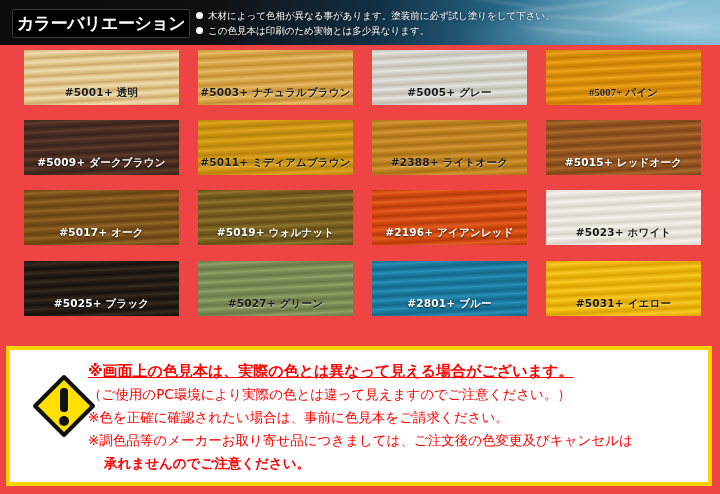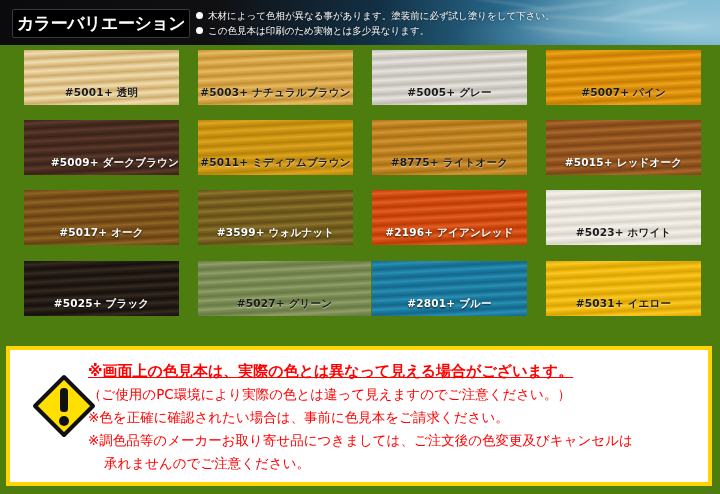--- a/index.html
+++ b/index.html
@@ -1,20 +1,20 @@
 <!DOCTYPE html>
 <html><head>
 <meta charset="utf-8">
 <style>
   html,body{margin:0;padding:0;}
   body{
     width:720px;height:494px;overflow:hidden;background:#ffffff;
     font-family:"DejaVu Sans","Liberation Sans",sans-serif;
   }
-  #page{position:relative;width:720px;height:494px;background:#4d7c0f;}
+  #page{position:relative;width:720px;height:494px;background:#ef4444;}
 
   
   .header{
     position:absolute;left:0;top:0;width:720px;height:45px;
     background:
       radial-gradient(ellipse 200px 60px at 640px 10px, rgba(255,255,255,.30), rgba(255,255,255,0) 70%),
       radial-gradient(ellipse 150px 40px at 560px 34px, rgba(255,255,255,.18), rgba(255,255,255,0) 70%),
       radial-gradient(ellipse 120px 30px at 690px 30px, rgba(255,255,255,.22), rgba(255,255,255,0) 70%),
       linear-gradient(100deg,#0b0b0d 0%,#101013 30%,#123044 52%,#2a6f92 72%,#58a2c0 88%,#7ab8d2 100%);
     overflow:hidden;
@@ -108,59 +108,59 @@
       <div class="cell" style="left: 198px; top: 0px;">
         <div class="tex" style="background: repeating-linear-gradient(177deg, rgb(194, 143, 51) 0px, rgb(217, 166, 72) 2px, rgb(230, 187, 102) 4px, rgb(217, 166, 72) 6px, rgb(194, 143, 51) 9px), repeating-linear-gradient(1deg, rgba(255, 255, 255, 0.07) 0px, rgba(0, 0, 0, 0.05) 3px, rgba(255, 255, 255, 0.05) 7px), rgb(217, 166, 72);"></div>
         <div class="lbl" style="color: rgb(26, 26, 26); text-shadow: rgba(255, 255, 255, 0.55) 0px 1px 1px;">#5003+ ナチュラルブラウン</div>
       </div>
       <div class="cell" style="left: 372px; top: 0px;">
         <div class="tex" style="background: repeating-linear-gradient(177deg, rgb(194, 189, 180) 0px, rgb(213, 210, 203) 2px, rgb(230, 228, 223) 4px, rgb(213, 210, 203) 6px, rgb(194, 189, 180) 9px), repeating-linear-gradient(1deg, rgba(255, 255, 255, 0.07) 0px, rgba(0, 0, 0, 0.05) 3px, rgba(255, 255, 255, 0.05) 7px), rgb(213, 210, 203);"></div>
         <div class="lbl" style="color: rgb(26, 26, 26); text-shadow: rgba(255, 255, 255, 0.55) 0px 1px 1px;">#5005+ グレー</div>
       </div>
       <div class="cell" style="left: 546px; top: 0px;">
         <div class="tex" style="background: repeating-linear-gradient(177deg, rgb(196, 125, 5) 0px, rgb(221, 143, 7) 2px, rgb(237, 163, 33) 4px, rgb(221, 143, 7) 6px, rgb(196, 125, 5) 9px), repeating-linear-gradient(1deg, rgba(255, 255, 255, 0.07) 0px, rgba(0, 0, 0, 0.05) 3px, rgba(255, 255, 255, 0.05) 7px), rgb(221, 143, 7);"></div>
-        <div class="lbl" style="color: rgb(26, 26, 26); text-shadow: rgba(255, 255, 255, 0.55) 0px 1px 1px;">#5007+ パイン</div>
+        <div class="lbl" style="color: rgb(26, 26, 26); text-shadow: rgba(255, 255, 255, 0.55) 0px 1px 1px; font-family: Liberation Serif, serif;">#5007+ パイン</div>
       </div>
       <div class="cell" style="left: 24px; top: 70px;">
         <div class="tex" style="background: repeating-linear-gradient(177deg, rgb(58, 34, 25) 0px, rgb(74, 45, 33) 2px, rgb(93, 58, 42) 4px, rgb(74, 45, 33) 6px, rgb(58, 34, 25) 9px), repeating-linear-gradient(1deg, rgba(255, 255, 255, 0.07) 0px, rgba(0, 0, 0, 0.05) 3px, rgba(255, 255, 255, 0.05) 7px), rgb(74, 45, 33);"></div>
-        <div class="lbl" style="color: rgb(255, 255, 255); text-shadow: rgba(0, 0, 0, 0.85) 0px 1px 2px; text-align: right;">#5009+ ダークブラウン</div>
+        <div class="lbl" style="color: rgb(255, 255, 255); text-shadow: rgba(0, 0, 0, 0.85) 0px 1px 2px;">#5009+ ダークブラウン</div>
       </div>
       <div class="cell" style="left: 198px; top: 70px;">
         <div class="tex" style="background: repeating-linear-gradient(177deg, rgb(181, 131, 10) 0px, rgb(205, 148, 16) 2px, rgb(221, 165, 35) 4px, rgb(205, 148, 16) 6px, rgb(181, 131, 10) 9px), repeating-linear-gradient(1deg, rgba(255, 255, 255, 0.07) 0px, rgba(0, 0, 0, 0.05) 3px, rgba(255, 255, 255, 0.05) 7px), rgb(205, 148, 16);"></div>
         <div class="lbl" style="color: rgb(26, 26, 26); text-shadow: rgba(255, 255, 255, 0.55) 0px 1px 1px;">#5011+ ミディアムブラウン</div>
       </div>
       <div class="cell" style="left: 372px; top: 70px;">
         <div class="tex" style="background: repeating-linear-gradient(177deg, rgb(168, 111, 22) 0px, rgb(192, 131, 31) 2px, rgb(209, 150, 58) 4px, rgb(192, 131, 31) 6px, rgb(168, 111, 22) 9px), repeating-linear-gradient(1deg, rgba(255, 255, 255, 0.07) 0px, rgba(0, 0, 0, 0.05) 3px, rgba(255, 255, 255, 0.05) 7px), rgb(192, 131, 31);"></div>
-        <div class="lbl" style="color: rgb(26, 26, 26); text-shadow: rgba(255, 255, 255, 0.55) 0px 1px 1px;">#8775+ ライトオーク</div>
+        <div class="lbl" style="color: rgb(26, 26, 26); text-shadow: rgba(255, 255, 255, 0.55) 0px 1px 1px;">#2388+ ライトオーク</div>
       </div>
       <div class="cell" style="left: 546px; top: 70px;">
         <div class="tex" style="background: repeating-linear-gradient(177deg, rgb(125, 69, 23) 0px, rgb(149, 85, 31) 2px, rgb(168, 104, 46) 4px, rgb(149, 85, 31) 6px, rgb(125, 69, 23) 9px), repeating-linear-gradient(1deg, rgba(255, 255, 255, 0.07) 0px, rgba(0, 0, 0, 0.05) 3px, rgba(255, 255, 255, 0.05) 7px), rgb(149, 85, 31);"></div>
         <div class="lbl" style="color: rgb(255, 255, 255); text-shadow: rgba(0, 0, 0, 0.85) 0px 1px 2px;">#5015+ レッドオーク</div>
       </div>
       <div class="cell" style="left: 24px; top: 140px;">
         <div class="tex" style="background: repeating-linear-gradient(177deg, rgb(103, 65, 19) 0px, rgb(124, 82, 25) 2px, rgb(145, 99, 40) 4px, rgb(124, 82, 25) 6px, rgb(103, 65, 19) 9px), repeating-linear-gradient(1deg, rgba(255, 255, 255, 0.07) 0px, rgba(0, 0, 0, 0.05) 3px, rgba(255, 255, 255, 0.05) 7px), rgb(124, 82, 25);"></div>
         <div class="lbl" style="color: rgb(255, 255, 255); text-shadow: rgba(0, 0, 0, 0.85) 0px 1px 2px;">#5017+ オーク</div>
       </div>
       <div class="cell" style="left: 198px; top: 140px;">
         <div class="tex" style="background: repeating-linear-gradient(177deg, rgb(98, 77, 22) 0px, rgb(119, 96, 31) 2px, rgb(141, 116, 48) 4px, rgb(119, 96, 31) 6px, rgb(98, 77, 22) 9px), repeating-linear-gradient(1deg, rgba(255, 255, 255, 0.07) 0px, rgba(0, 0, 0, 0.05) 3px, rgba(255, 255, 255, 0.05) 7px), rgb(119, 96, 31);"></div>
-        <div class="lbl" style="color: rgb(255, 255, 255); text-shadow: rgba(0, 0, 0, 0.85) 0px 1px 2px;">#3599+ ウォルナット</div>
+        <div class="lbl" style="color: rgb(255, 255, 255); text-shadow: rgba(0, 0, 0, 0.85) 0px 1px 2px;">#5019+ ウォルナット</div>
       </div>
       <div class="cell" style="left: 372px; top: 140px;">
         <div class="tex" style="background: repeating-linear-gradient(177deg, rgb(184, 60, 8) 0px, rgb(212, 75, 16) 2px, rgb(226, 95, 35) 4px, rgb(212, 75, 16) 6px, rgb(184, 60, 8) 9px), repeating-linear-gradient(1deg, rgba(255, 255, 255, 0.07) 0px, rgba(0, 0, 0, 0.05) 3px, rgba(255, 255, 255, 0.05) 7px), rgb(212, 75, 16);"></div>
         <div class="lbl" style="color: rgb(255, 255, 255); text-shadow: rgba(0, 0, 0, 0.85) 0px 1px 2px;">#2196+ アイアンレッド</div>
       </div>
       <div class="cell" style="left: 546px; top: 140px;">
         <div class="tex" style="background: repeating-linear-gradient(177deg, rgb(217, 212, 202) 0px, rgb(233, 229, 221) 2px, rgb(244, 241, 234) 4px, rgb(233, 229, 221) 6px, rgb(217, 212, 202) 9px), repeating-linear-gradient(1deg, rgba(255, 255, 255, 0.07) 0px, rgba(0, 0, 0, 0.05) 3px, rgba(255, 255, 255, 0.05) 7px), rgb(233, 229, 221);"></div>
         <div class="lbl" style="color: rgb(26, 26, 26); text-shadow: rgba(255, 255, 255, 0.55) 0px 1px 1px;">#5023+ ホワイト</div>
       </div>
       <div class="cell" style="left: 24px; top: 211px;">
         <div class="tex" style="background: repeating-linear-gradient(177deg, rgb(22, 16, 12) 0px, rgb(36, 28, 22) 2px, rgb(53, 42, 33) 4px, rgb(36, 28, 22) 6px, rgb(22, 16, 12) 9px), repeating-linear-gradient(1deg, rgba(255, 255, 255, 0.07) 0px, rgba(0, 0, 0, 0.05) 3px, rgba(255, 255, 255, 0.05) 7px), rgb(36, 28, 22);"></div>
         <div class="lbl" style="color: rgb(255, 255, 255); text-shadow: rgba(0, 0, 0, 0.85) 0px 1px 2px;">#5025+ ブラック</div>
       </div>
-      <div class="cell" style="left: 198px; top: 211px; padding-left: 18px;">
+      <div class="cell" style="left: 198px; top: 211px;">
         <div class="tex" style="background: repeating-linear-gradient(177deg, rgb(106, 122, 70) 0px, rgb(123, 139, 85) 2px, rgb(144, 160, 104) 4px, rgb(123, 139, 85) 6px, rgb(106, 122, 70) 9px), repeating-linear-gradient(1deg, rgba(255, 255, 255, 0.07) 0px, rgba(0, 0, 0, 0.05) 3px, rgba(255, 255, 255, 0.05) 7px), rgb(123, 139, 85);"></div>
         <div class="lbl" style="color: rgb(26, 26, 26); text-shadow: rgba(255, 255, 255, 0.55) 0px 1px 1px;">#5027+ グリーン</div>
       </div>
       <div class="cell" style="left: 372px; top: 211px;">
         <div class="tex" style="background: repeating-linear-gradient(177deg, rgb(20, 104, 138) 0px, rgb(27, 123, 160) 2px, rgb(44, 142, 180) 4px, rgb(27, 123, 160) 6px, rgb(20, 104, 138) 9px), repeating-linear-gradient(1deg, rgba(255, 255, 255, 0.07) 0px, rgba(0, 0, 0, 0.05) 3px, rgba(255, 255, 255, 0.05) 7px), rgb(27, 123, 160);"></div>
         <div class="lbl" style="color: rgb(255, 255, 255); text-shadow: rgba(0, 0, 0, 0.85) 0px 1px 2px;">#2801+ ブルー</div>
       </div>
       <div class="cell" style="left: 546px; top: 211px;">
         <div class="tex" style="background: repeating-linear-gradient(177deg, rgb(216, 164, 6) 0px, rgb(239, 183, 10) 2px, rgb(248, 201, 43) 4px, rgb(239, 183, 10) 6px, rgb(216, 164, 6) 9px), repeating-linear-gradient(1deg, rgba(255, 255, 255, 0.07) 0px, rgba(0, 0, 0, 0.05) 3px, rgba(255, 255, 255, 0.05) 7px), rgb(239, 183, 10);"></div>
         <div class="lbl" style="color: rgb(26, 26, 26); text-shadow: rgba(255, 255, 255, 0.55) 0px 1px 1px;">#5031+ イエロー</div>
@@ -171,17 +171,17 @@
     <svg class="warn-icon" viewBox="0 0 64 64">
       <path d="M32 3 L61 32 L32 61 L3 32 Z" fill="#FFE000" stroke="#111111" stroke-width="4" stroke-linejoin="round"></path>
       <rect x="28" y="14" width="8" height="24" rx="3.5" fill="#111111"></rect>
       <circle cx="32" cy="47" r="5" fill="#111111"></circle>
     </svg>
     <div class="notice-text" id="notice-lines">
         <div class="nline big" style="color: rgb(255, 0, 0);">※画面上の色見本は、実際の色とは異なって見える場合がございます。</div>
         <div class="nline" style="color: rgb(255, 0, 0);">（ご使用のPC環境により実際の色とは違って見えますのでご注意ください。）</div>
         <div class="nline" style="color: rgb(255, 0, 0);">※色を正確に確認されたい場合は、事前に色見本をご請求ください。</div>
         <div class="nline" style="color: rgb(255, 0, 0);">※調色品等のメーカーお取り寄せ品につきましては、ご注文後の色変更及びキャンセルは</div>
-        <div class="nline indent" style="color: rgb(255, 0, 0);">承れませんのでご注意ください。</div>
+        <div class="nline indent" style="color: rgb(255, 0, 0); font-weight: bold;">承れませんのでご注意ください。</div>
       </div>
   </div>
 
 </div>
 
 </body></html>

